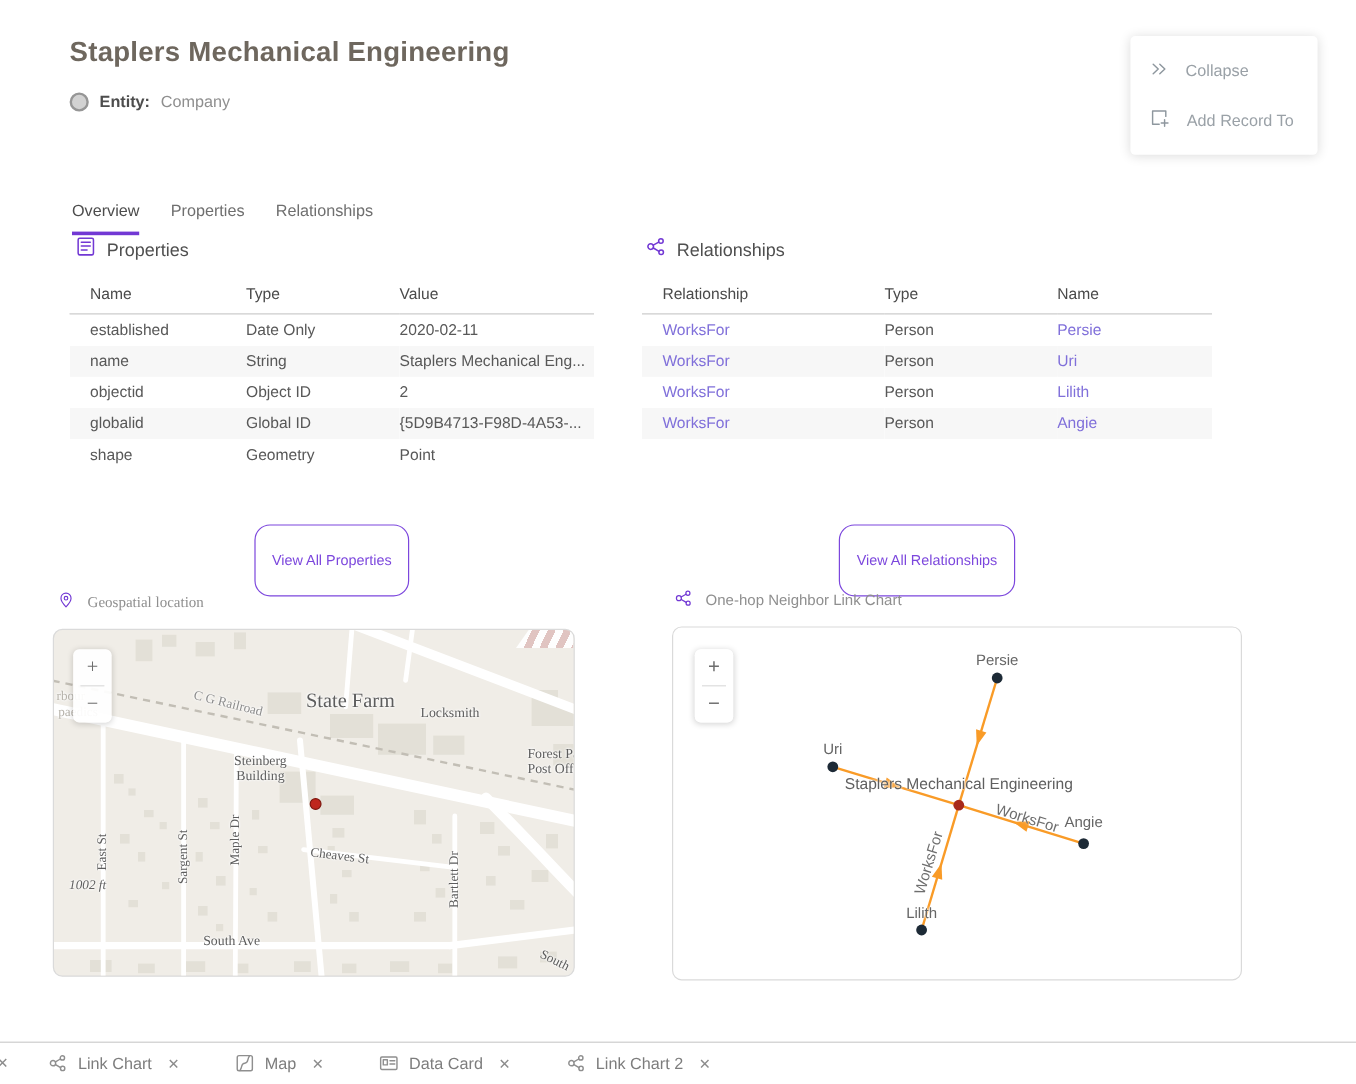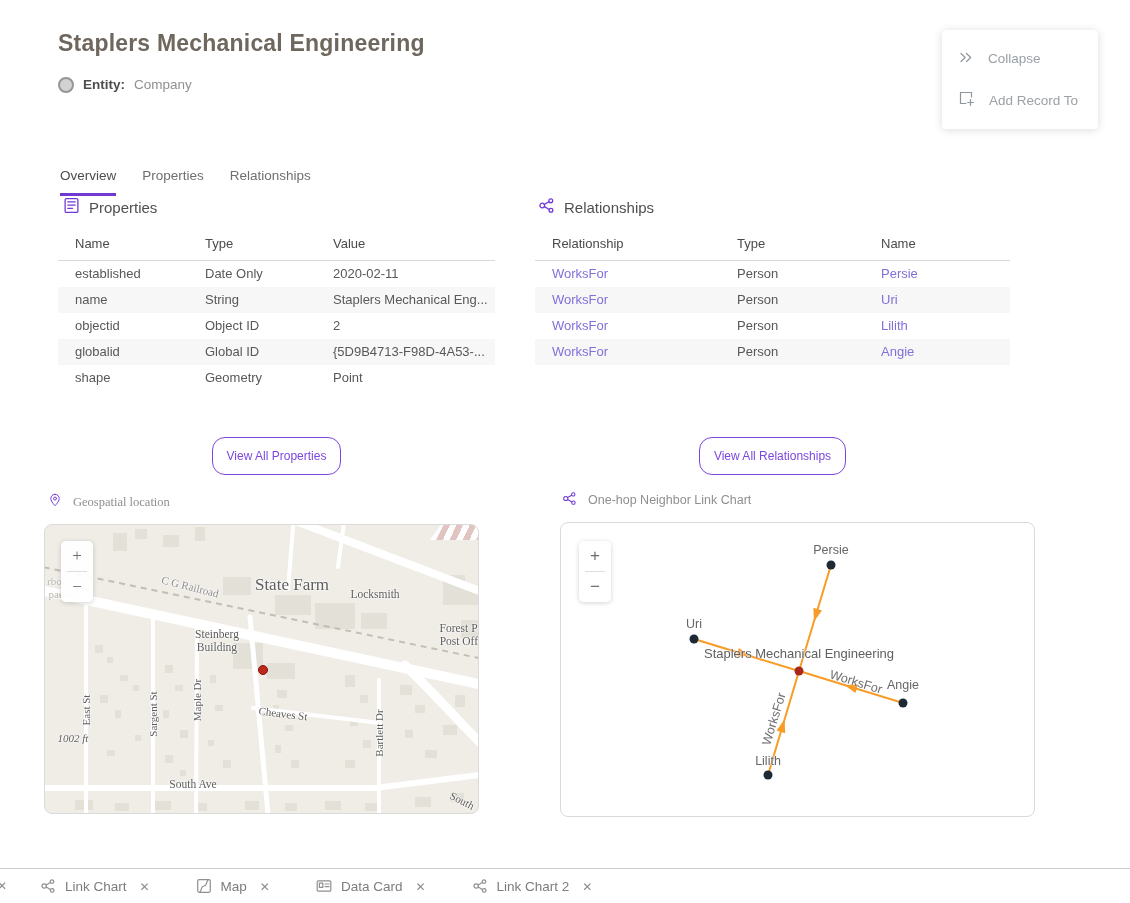--- a/index.html
+++ b/index.html
@@ -37,21 +37,21 @@
   thead th{text-align:left;font-weight:400;color:#4a4a4a;padding:6px 4px 9px 0;border-bottom:1px solid #d8d8d8;}
   tbody td{color:#585858;padding:5px 4px 6px 0;height:15px;white-space:nowrap;overflow:hidden;}
   tbody tr:nth-child(even){background:#f7f7f7;}
   th:first-child,td:first-child{padding-left:17px;}
   #properties-table th:nth-child(1){width:147px;} #properties-table th:nth-child(2){width:128px;}
   #relationships-table th:nth-child(1){width:202px;} #relationships-table th:nth-child(2){width:144px;}
   .linkcell{color:var(--link);cursor:pointer;}
 
   .btn-row{position:absolute;top:240px;left:0;right:0;display:flex;justify-content:center;}
   .pill-btn{background:#fff;border:1px solid var(--button);color:var(--button);border-radius:13px;
-    font-size:12px;padding:11px 14px;font-family:inherit;cursor:pointer;}
+    font-size:12px;padding:22px 14px;font-family:inherit;cursor:pointer;}
 
   
   .card{position:relative;margin-top:13px;border:1px solid #dadada;border-radius:8px;overflow:hidden;background:#fff;}
   .map-card{width:435px;height:290px;background:#f0ede7;}
   .chart-card{width:475px;height:295px;}
   .zoomctl{position:absolute;left:16px;top:16px;width:32px;background:rgba(255,255,255,.93);border-radius:5px;
     box-shadow:0 1px 5px rgba(0,0,0,.18);display:flex;flex-direction:column;z-index:4;}
   .zoomctl button{height:30px;background:none;border:none;font-size:17px;color:#6e6e6e;cursor:pointer;padding:0;font-family:inherit;}
   .zoomctl .divider{height:1px;background:#ddd;margin:0 6px;}
 

